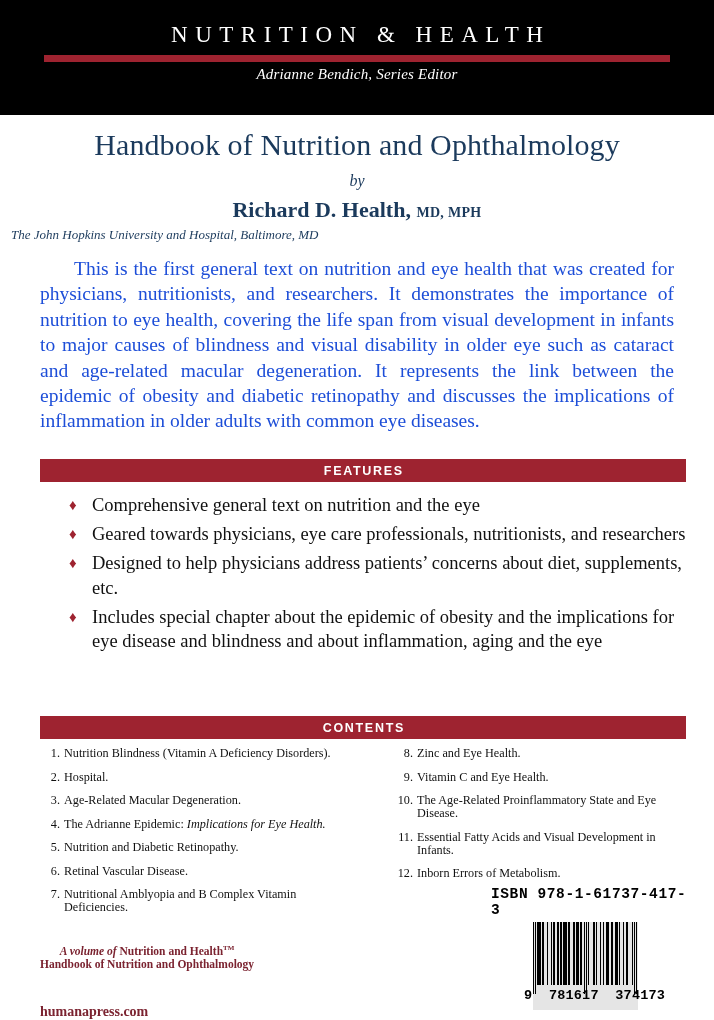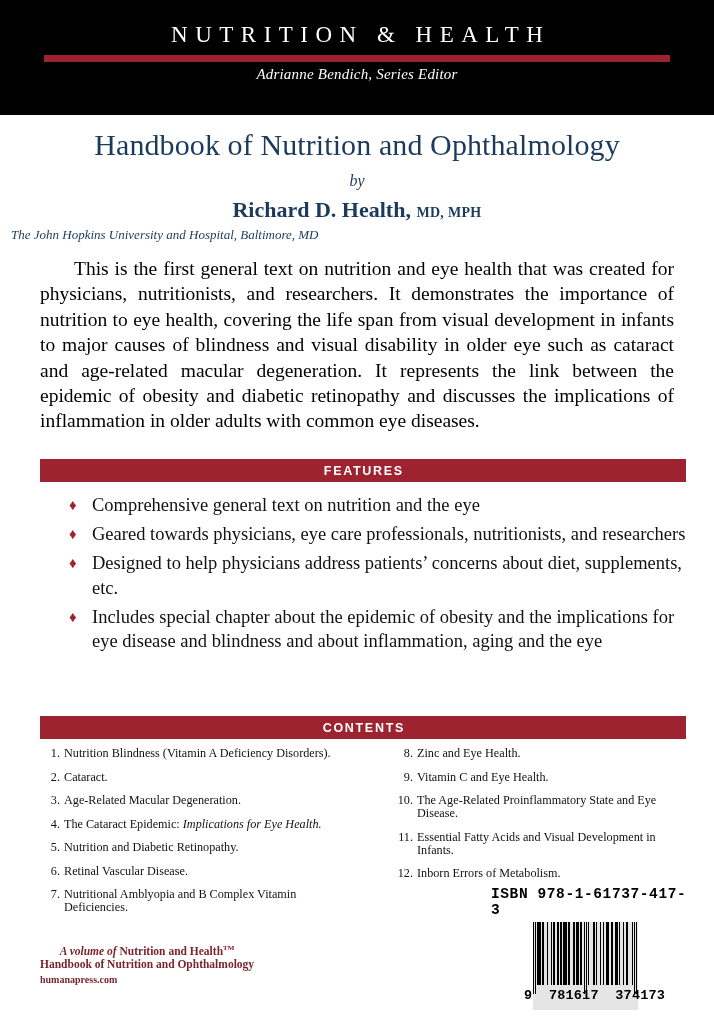--- a/index.html
+++ b/index.html
@@ -98,21 +98,21 @@
 
   
   .description {
     position: absolute;
     left: 40px; top: 256px;
     width: 634px;
     font-size: 19.5px;
     line-height: 25.4px;
     text-align: justify;
     text-indent: 34px;
-    color: #000000;
+    color: #1d4ed8;
     hyphens: none;
   }
 
   
   .banner {
     position: absolute;
     left: 40px;
     width: 646px;
     height: 23px;
     background: #9e2330;
@@ -237,23 +237,23 @@
     font-size: 11.5px;
     line-height: 13.5px;
     font-weight: 700;
     text-align: center;
   }
   .imprint .vol-italic { font-style: italic; }
   .imprint sup { font-size: 7px; vertical-align: super; }
   .imprint-line2 { font-weight: 700; }
   .imprint-url {
     position: absolute;
-    left: 40px; top: 974px;
+    left: 40px; top: 1004px;
     color: #7b2330;
-    font-size: 10px;
+    font-size: 14px;
     font-weight: 700;
   }
 </style>
 </head>
 <body>
 
 <div class="header-band">
   <div class="series-title">NUTRITION &amp; HEALTH</div>
   <div class="series-rule"></div>
   <div class="series-editor">Adrianne Bendich, Series Editor</div>
@@ -291,29 +291,29 @@
 
 <div class="banner banner-contents">CONTENTS</div>
 <div class="contents">
   <div class="contents-col left">
     <div class="toc-item">
       <span class="toc-num">1.</span>
       <span class="toc-text">Nutrition Blindness (Vitamin A Deficiency Disorders).</span>
     </div>
     <div class="toc-item">
       <span class="toc-num">2.</span>
-      <span class="toc-text">Cataract.</span>
+      <span class="toc-text">Hospital.</span>
     </div>
     <div class="toc-item">
       <span class="toc-num">3.</span>
       <span class="toc-text">Age-Related Macular Degeneration.</span>
     </div>
     <div class="toc-item">
       <span class="toc-num">4.</span>
-      <span class="toc-text"><span>The Cataract Epidemic:</span><em> Implications for Eye Health.</em></span>
+      <span class="toc-text"><span>The Adrianne Epidemic:</span><em> Implications for Eye Health.</em></span>
     </div>
     <div class="toc-item">
       <span class="toc-num">5.</span>
       <span class="toc-text">Nutrition and Diabetic Retinopathy.</span>
     </div>
     <div class="toc-item">
       <span class="toc-num">6.</span>
       <span class="toc-text">Retinal Vascular Disease.</span>
     </div>
     <div class="toc-item">

